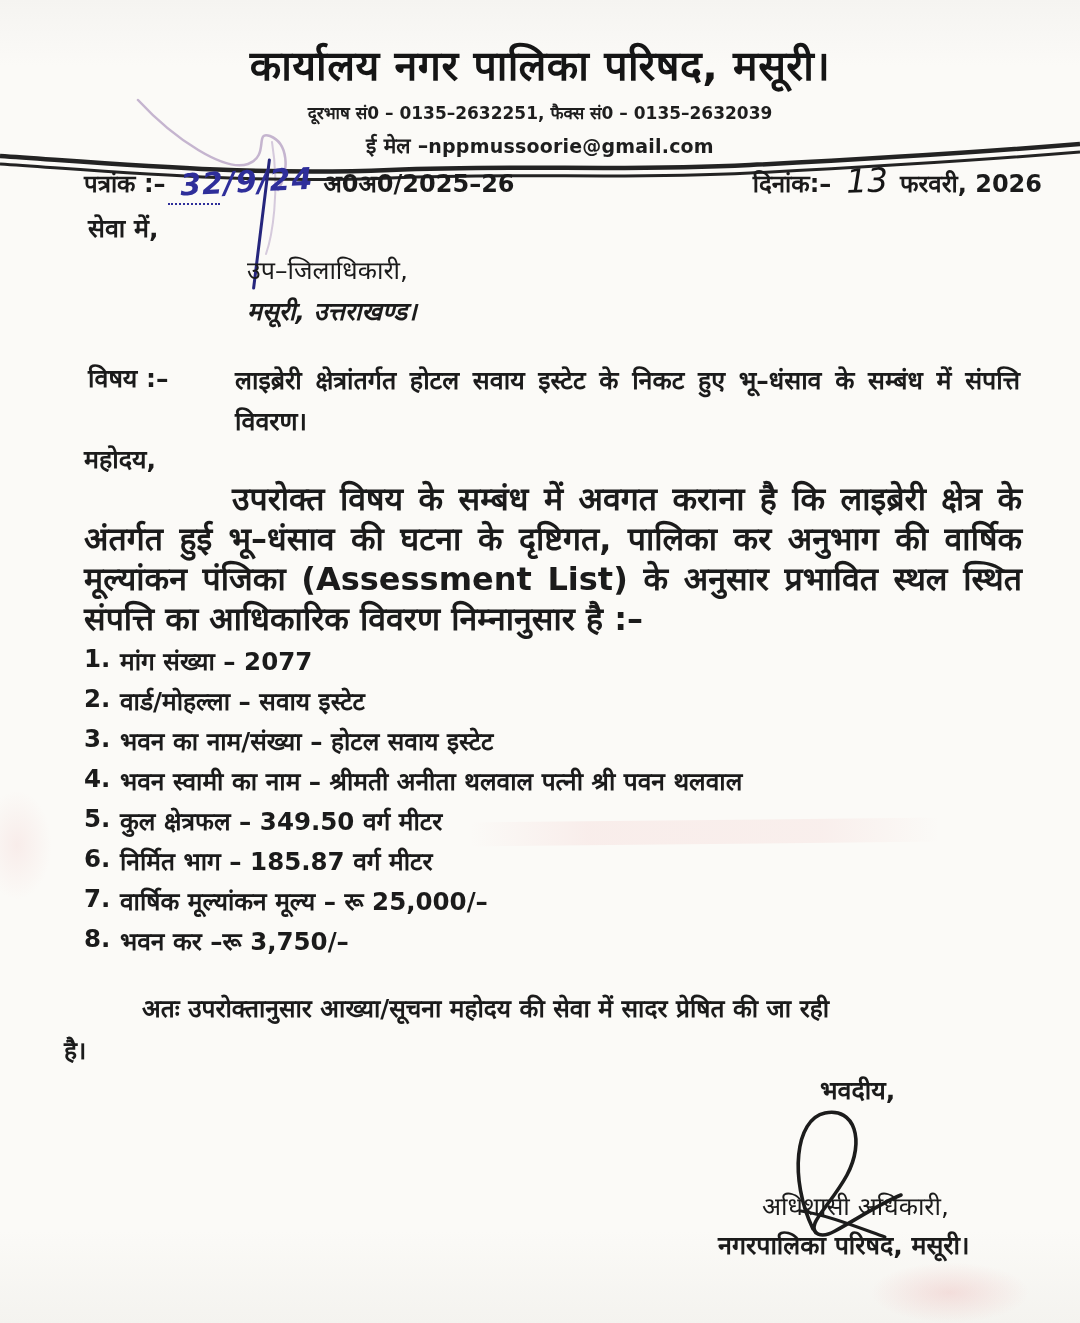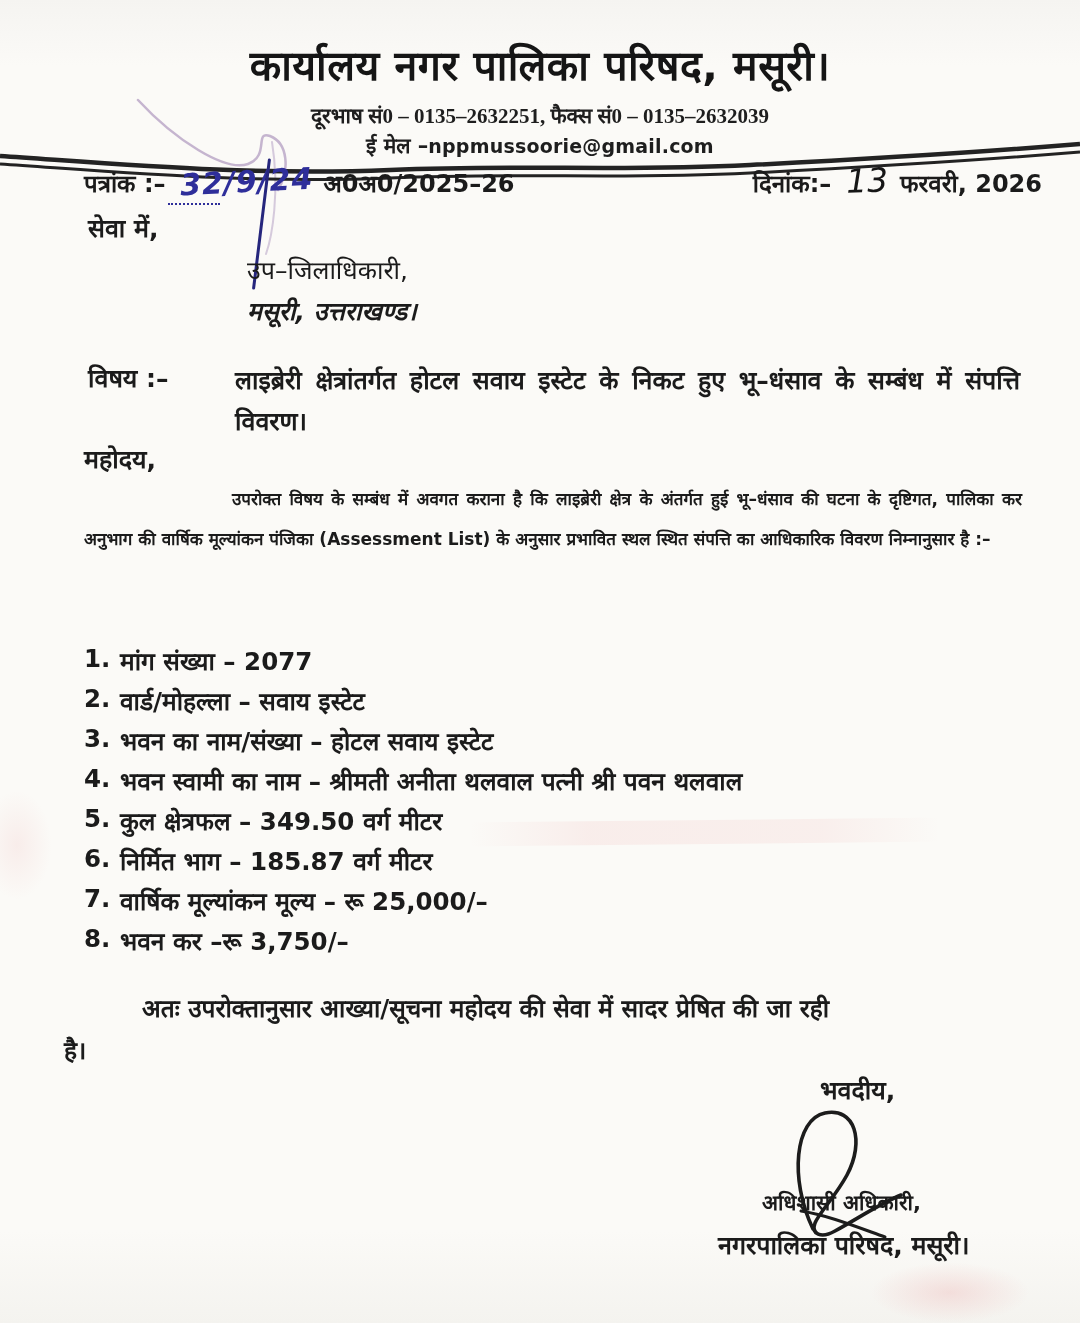--- a/index.html
+++ b/index.html
@@ -12,21 +12,21 @@
     background: linear-gradient(180deg, #f5f4f1 0%, #fbfaf7 5%, #fbfaf7 93%, #f4f3ef 100%);
     overflow: hidden;
     font-family: "DejaVu Sans", sans-serif;
     color: #1b1b1b;
   }
   .abs { position: absolute; }
   .center { left: 0; width: 100%; text-align: center; }
   .b { font-weight: 700; }
 
   .title       { top: 36px;  font-size: 41px; letter-spacing: 0.5px; color:#151515; }
-  .phone       { top: 101px; font-size: 21px; color:#1e1e1e;font-family:Liberation Serif, serif; }
+  .phone       { top: 101px; font-size: 17px; color:#1e1e1e; }
   .email-line  { top: 131px; font-size: 21px; color:#1e1e1e; }
   .email-latin { font-family: "DejaVu Sans", sans-serif; font-size: 19px; letter-spacing: 0.2px; }
 
   .rule-svg { top: 140px; left: 0; }
 
   .ref-row {
     top: 166px; left: 84px; right: 38px;
     display: flex; justify-content: space-between; align-items: flex-start;
     font-size: 24px; font-weight: 700;
   }
@@ -63,37 +63,37 @@
   .addr-place      { top: 293px; left: 247px; font-size: 25px; font-weight: 700; font-style: italic; }
 
   .subject-row { top: 360px; left: 88px; width: 932px; display: flex; }
   .subject-label { width: 147px; font-size: 25px; font-weight: 700; flex: none; }
   .subject-text  { flex: 1; font-size: 25px; font-weight: 700; line-height: 41px; text-align: justify; }
 
   .greeting { top: 441px; left: 84px; font-size: 25px; font-weight: 700; text-align: center; }
 
   .para {
     top: 479px; left: 84px; width: 938px;
-    font-size: 17px; font-weight: 700; line-height: 40px;
+    font-size: 32px; font-weight: 700; line-height: 40px;
     text-align: justify; text-indent: 148px;
   }
 
   .list { top: 644px; left: 84px; width: 900px; font-size: 24.5px; font-weight: 700; }
   .list-row { height: 40px; display: flex; }
   .list-no { width: 36px; flex: none; }
 
   .closing {
     top: 988px; left: 64px; width: 956px;
     font-size: 24.5px; font-weight: 700; line-height: 42px;
   }
   .closing-l1 { text-align: justify; text-indent: 78px; }
 
   .valediction { top: 1072px; left: 820px; font-size: 25px; font-weight: 700; }
   .sig-svg     { top: 1103px; left: 765px; }
-  .sig-title   { top: 1188px; left: 762px; font-size: 21px; font-weight: 700; }
+  .sig-title   { top: 1188px; left: 762px; font-size: 25px; font-weight: 400; }
   .sig-org     { top: 1227px; left: 718px; font-size: 25px; font-weight: 700; }
 
   .smudge-br {
     left: 870px; top: 1262px; width: 160px; height: 61px;
     background: radial-gradient(ellipse at center, rgba(233,160,160,0.28), rgba(233,160,160,0) 70%);
   }
   .smudge-streak {
     left: 470px; top: 820px; width: 470px; height: 24px;
     background: linear-gradient(90deg, rgba(236,170,170,0) 0%, rgba(236,170,170,0.16) 25%, rgba(236,170,170,0.14) 75%, rgba(236,170,170,0) 100%);
     transform: rotate(-0.6deg);

